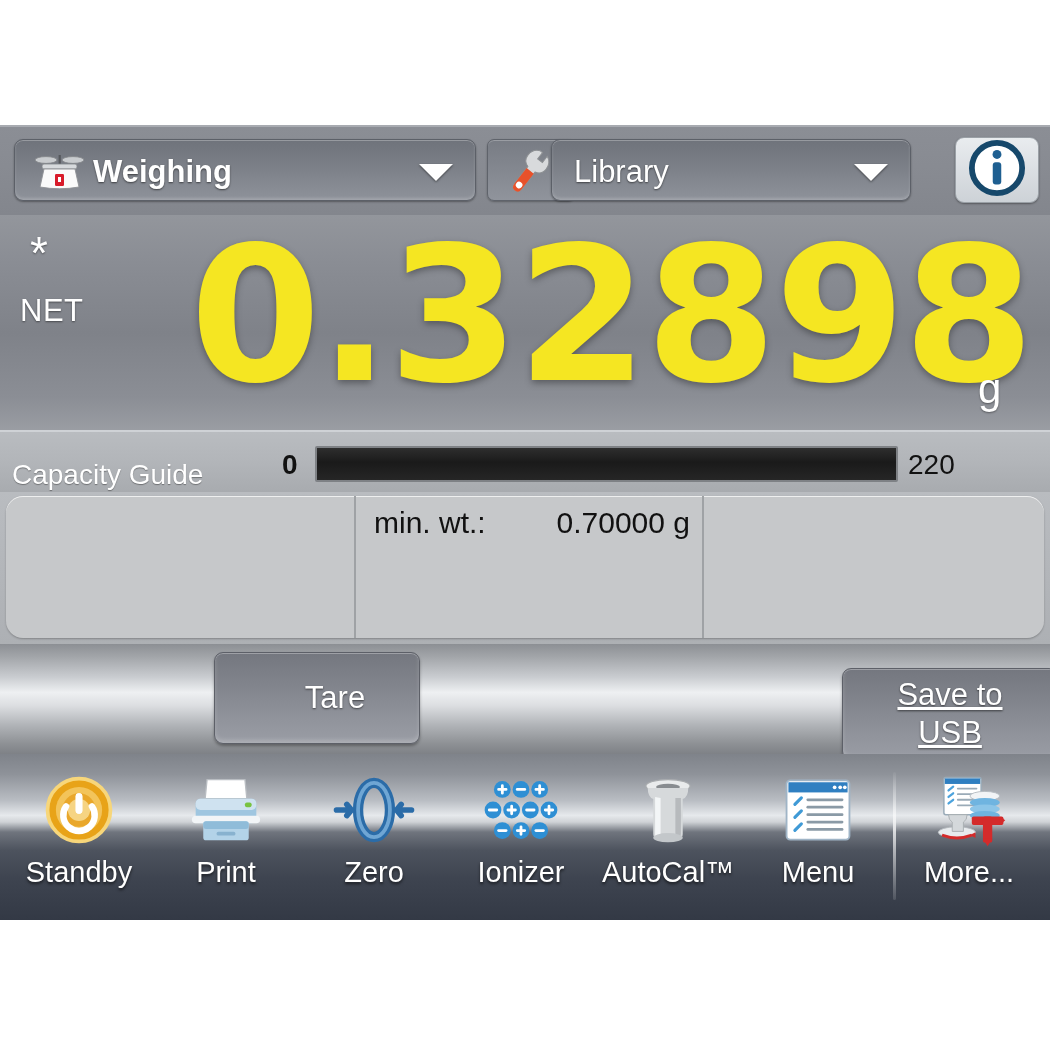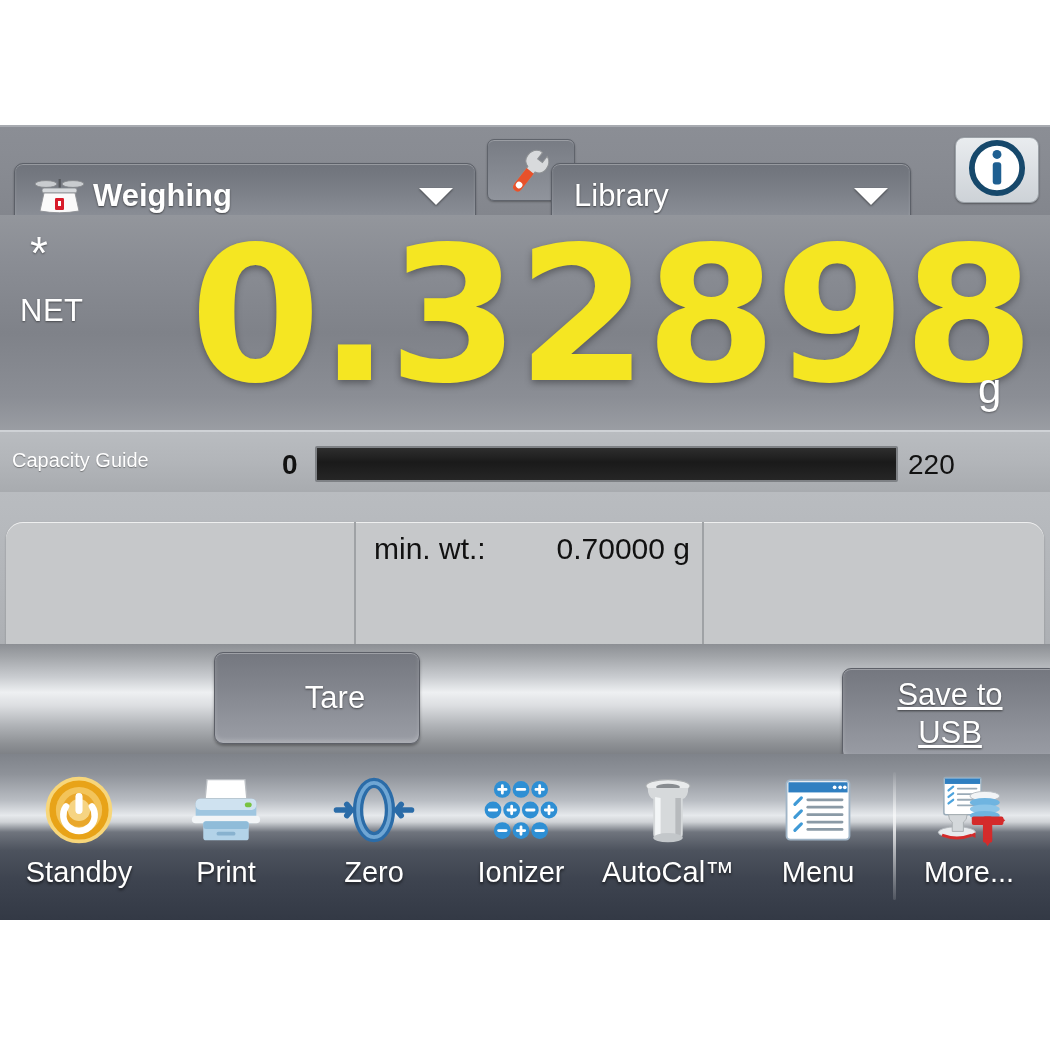--- a/index.html
+++ b/index.html
@@ -25,21 +25,20 @@
     border-top: 2px solid #a8abb1;
   }
   .selbox {
     position: absolute;
     border-radius: 9px;
     background: linear-gradient(180deg, #6f737b 0%, #7a7e86 40%, #868a92 75%, #8e929a 100%);
     border: 1px solid #5c6068;
     box-shadow: inset 0 1px 0 rgba(255,255,255,0.28),
                 inset 0 -2px 3px rgba(255,255,255,0.18),
                 0 1px 2px rgba(0,0,0,0.35);
-    margin-top: 24px;
   }
   #mode-select { left: 14px; top: 12px; width: 462px; height: 62px; }
   #library-select { left: 551px; top: 12px; width: 360px; height: 62px; }
 
   .sel-label {
     position: absolute;
     color: #ffffff;
     font-size: 31px;
     font-weight: bold;
     text-shadow: 0 1px 2px rgba(0,0,0,0.55);
@@ -112,22 +111,22 @@
     text-shadow: 0 1px 2px rgba(0,0,0,0.4);
   }
 
   
   .capacity-row {
     position: absolute; left: 0; top: 305px; width: 1050px; height: 62px;
     background: linear-gradient(180deg, #b9bcc0 0%, #b2b5b9 50%, #a8abaf 100%);
     border-top: 2px solid #cfd2d6;
   }
   #capacity-label {
-    position: absolute; left: 12px; top: 17px;
-    color: #ffffff; font-size: 20px;
+    position: absolute; left: 12px; top: 27px;
+    color: #ffffff; font-size: 28px;
     text-shadow: 0 1px 1px rgba(0,0,0,0.35);
   }
   #capacity-min {
     position: absolute; left: 282px; top: 17px;
     color: #111111; font-size: 28px; font-weight: bold;
   }
   #capacity-max {
     position: absolute; left: 908px; top: 17px;
     color: #111111; font-size: 28px; font-weight: normal;
   }
@@ -148,21 +147,20 @@
     padding: 4px 6px 6px 6px;
     background: linear-gradient(180deg, #b9bcc0 0%, #adb0b4 100%);
   }
   .panels-inner {
     position: relative; width: 100%; height: 100%;
     display: flex;
     background: #c6c8ca;
     border-radius: 17px;
     box-shadow: inset 0 1px 0 rgba(255,255,255,0.7), 0 1px 2px rgba(0,0,0,0.25);
     overflow: hidden;
-    margin-top: 26px;
   }
   .panel { position: relative; height: 100%; padding: 14px 16px; }
   .panel + .panel { border-left: 2px solid #9fa2a5; }
   #panel-left   { width: 348px; }
   #panel-middle { width: 348px; }
   #panel-right  { flex: 1; }
   .panel-key {
     position: absolute; left: 18px; top: 10px;
     color: #111111; font-size: 30px;
   }

